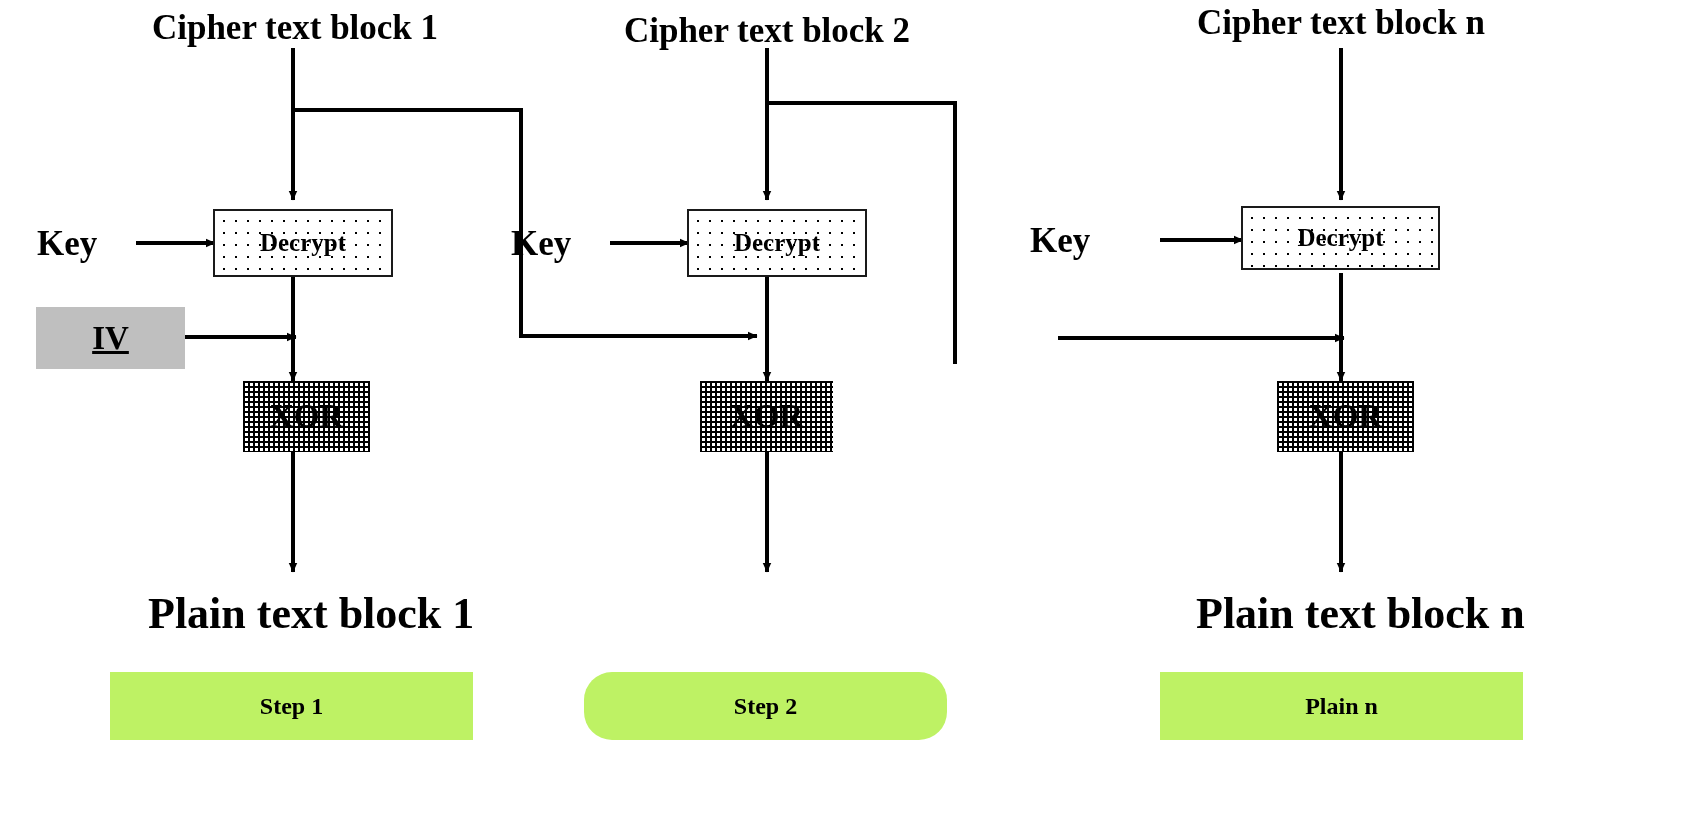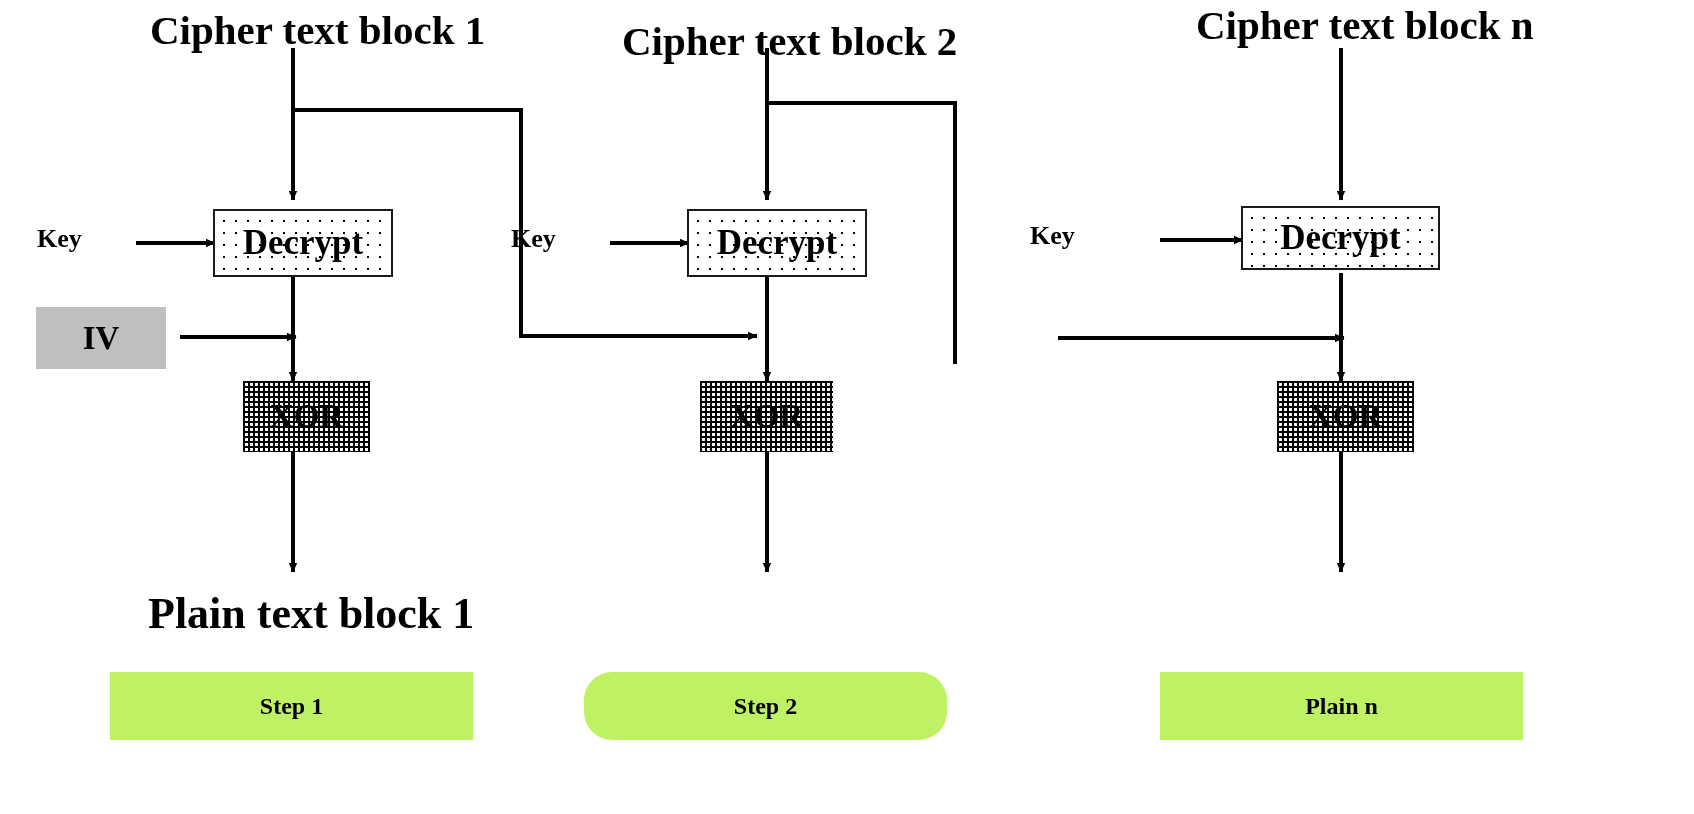--- a/index.html
+++ b/index.html
@@ -26,25 +26,25 @@
     pointer-events: none;
   }
   .lbl {
     position: absolute;
     font-weight: bold;
     color: #000000;
     white-space: nowrap;
     line-height: 1;
   }
   .title-lbl {
-    font-size: 41px;
+    font-size: 35px;
     text-align: center;
   }
   .key-lbl {
-    font-size: 26px;
+    font-size: 35px;
   }
   .plain-lbl {
     font-size: 44px;
     text-align: center;
   }
   .box {
     position: absolute;
     box-sizing: border-box;
     display: flex;
     align-items: center;
@@ -53,21 +53,21 @@
     color: #000000;
     white-space: nowrap;
   }
   
   .decrypt-box {
     border: 2px solid #1a1a1a;
     background-color: #ffffff;
     background-image: radial-gradient(#000000 1.3px, transparent 1.4px);
     background-size: 12px 12px;
     background-position: 3px 4px;
-    font-size: 35px;
+    font-size: 25px;
   }
   
   .xor-box {
     border: none;
     background-color: #ffffff;
     background-image:
       repeating-linear-gradient(to right,
         #000000 0px, #000000 2px, transparent 2px, transparent 5px),
       repeating-linear-gradient(to bottom,
         #000000 0px, #000000 2px, transparent 2px, transparent 5px);
@@ -135,31 +135,31 @@
       <line x1="1341" y1="452" x2="1341" y2="572" marker-end="url(#ah)"></line>
     </g>
   </svg>
 
   <div class="lbl title-lbl" style="left:150px; top:10px; width:290px;">Cipher text block 1</div>
 
   <div class="lbl key-lbl" style="left:37px; top:226px;">Key</div>
 
   <div class="box decrypt-box" style="left:213px; top:209px; width:180px; height:68px;">Decrypt</div>
 
-  <div class="box iv-box" style="left:36px; top:307px; width:130px; height:62px;">IV</div>
+  <div class="box iv-box" style="left:36px; top:307px; width:149px; height:62px;text-decoration:underline;">IV</div>
 
   <div class="box xor-box" style="left:243px; top:381px; width:127px; height:71px;">
     <span class="xor-text">XOR</span>
   </div>
 
   <div class="lbl plain-lbl" style="left:148px; top:592px; width:290px;">Plain text block 1</div>
 
   <div class="box step-box" style="left:110px; top:672px; width:363px; height:68px;">Step 1</div>
 
-  <div class="lbl title-lbl" style="left:622px; top:21px; width:290px;">Cipher text block 2</div>
+  <div class="lbl title-lbl" style="left:622px; top:13px; width:290px;">Cipher text block 2</div>
 
   <div class="lbl key-lbl" style="left:511px; top:226px;">Key</div>
 
   <div class="box decrypt-box" style="left:687px; top:209px; width:180px; height:68px;">Decrypt</div>
 
   <div class="box xor-box" style="left:700px; top:381px; width:133px; height:71px;">
     <span class="xor-text">XOR</span>
   </div>
 
 
@@ -168,16 +168,17 @@
   <div class="lbl title-lbl" style="left:1196px; top:5px; width:290px;font-family:Liberation Serif, serif;">Cipher text block n</div>
 
   <div class="lbl key-lbl" style="left:1030px; top:223px;">Key</div>
 
   <div class="box decrypt-box" style="left:1241px; top:206px; width:199px; height:64px;">Decrypt</div>
 
   <div class="box xor-box" style="left:1277px; top:381px; width:137px; height:71px;">
     <span class="xor-text">XOR</span>
   </div>
 
+  <div class="lbl plain-lbl" style="left:1196px; top:592px; width:290px;">Plain text block n</div>
 
   <div class="box step-box" style="left:1160px; top:672px; width:363px; height:68px;">Plain n</div>
 
 </div>
 
 </body></html>

